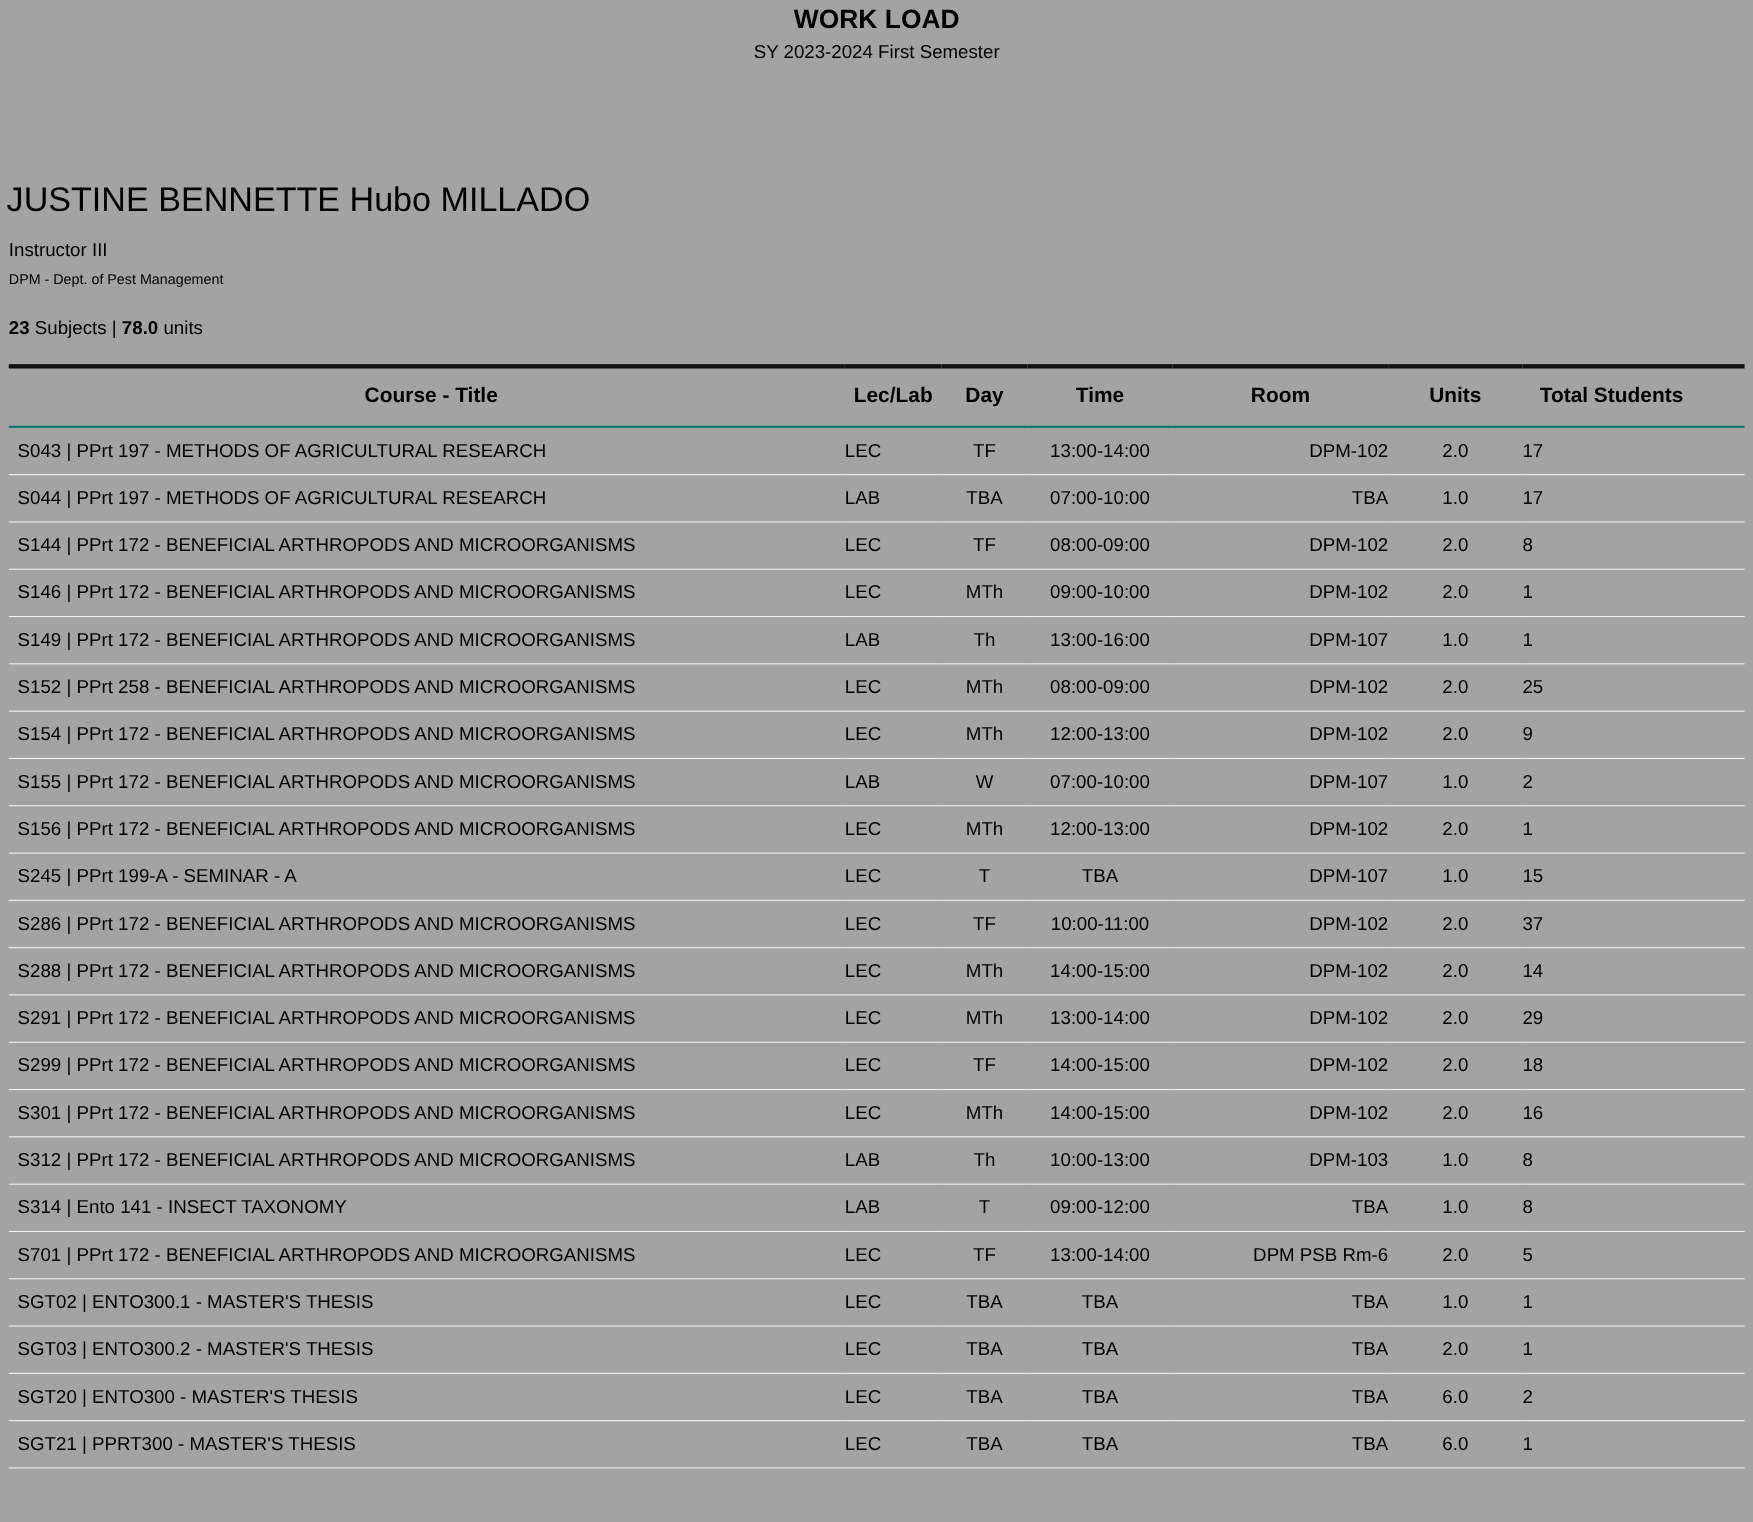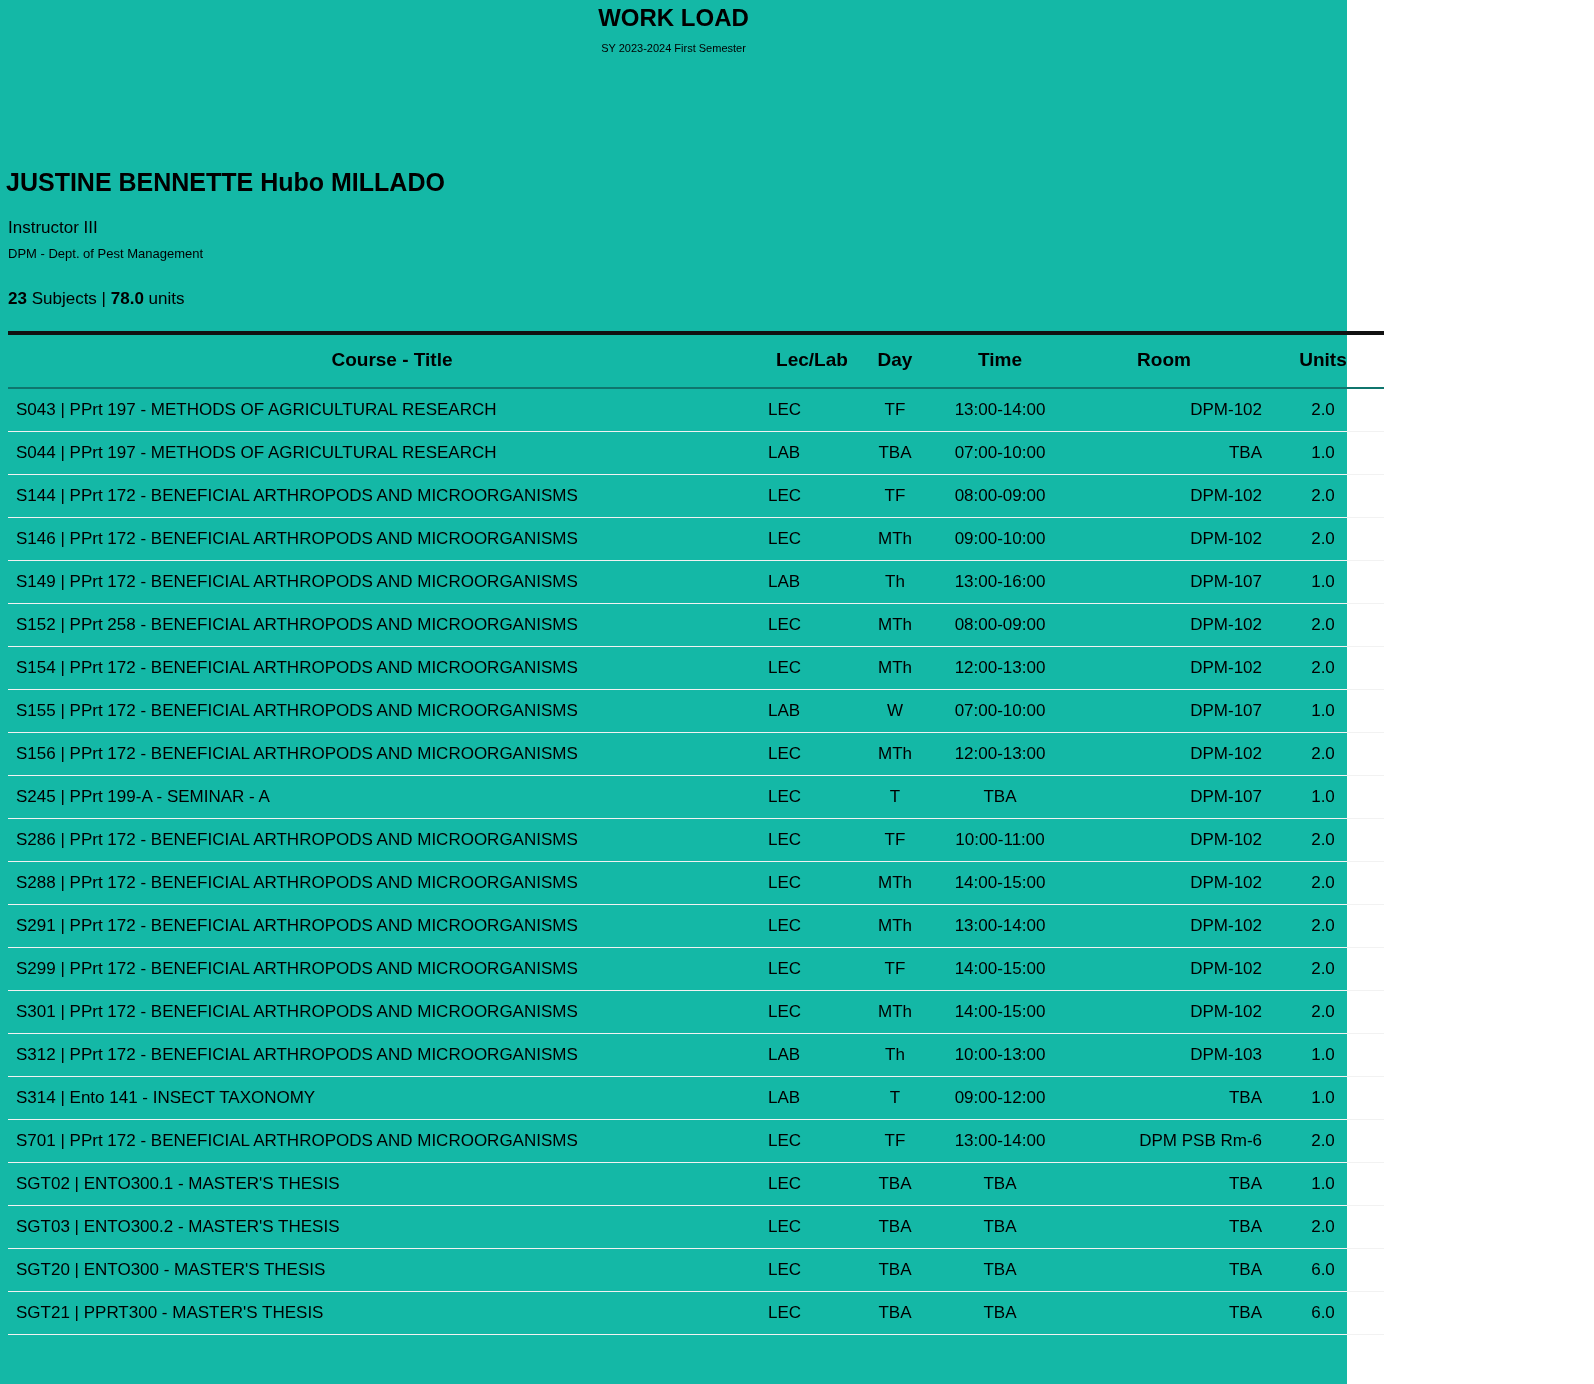--- a/index.html
+++ b/index.html
@@ -2,44 +2,44 @@
 <html><head>
 <meta charset="utf-8">
 <style>
   * { box-sizing: border-box; margin: 0; padding: 0; }
   html, body {
     background: #ffffff;
     font-family: "Liberation Sans", sans-serif;
     color: #000000;
   }
   .page {
-    width: 1347px;
+    width: 1594px;
     min-height: 1384px;
-    background: #14b8a6;
+    background: #a3a3a3;
     padding: 4px 0 0 0;
   }
   .doc-title {
     text-align: center;
     font-size: 24px;
     font-weight: bold;
     line-height: 28px;
   }
   .doc-subtitle {
     text-align: center;
-    font-size: 11px;
+    font-size: 17px;
     line-height: 20px;
     margin-top: 6px;
   }
   .instructor-block {
     margin-top: 106px;
     padding: 0 8px;
   }
   .instructor-name {
-    font-size: 25px;
-    font-weight: bold;
+    font-size: 31px;
+    font-weight: normal;
     line-height: 36px;
     margin-left: -2px;
   }
   .instructor-position {
     font-size: 17px;
     line-height: 20px;
     margin-top: 18px;
   }
   .instructor-dept {
     font-size: 13px;

